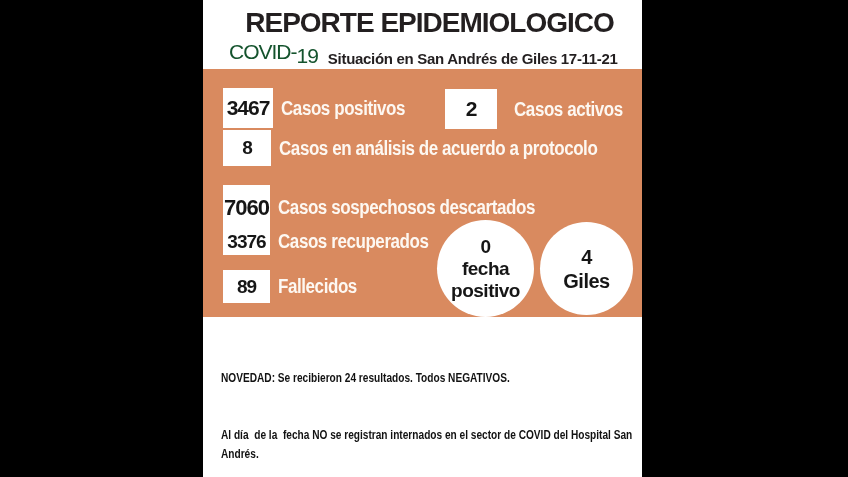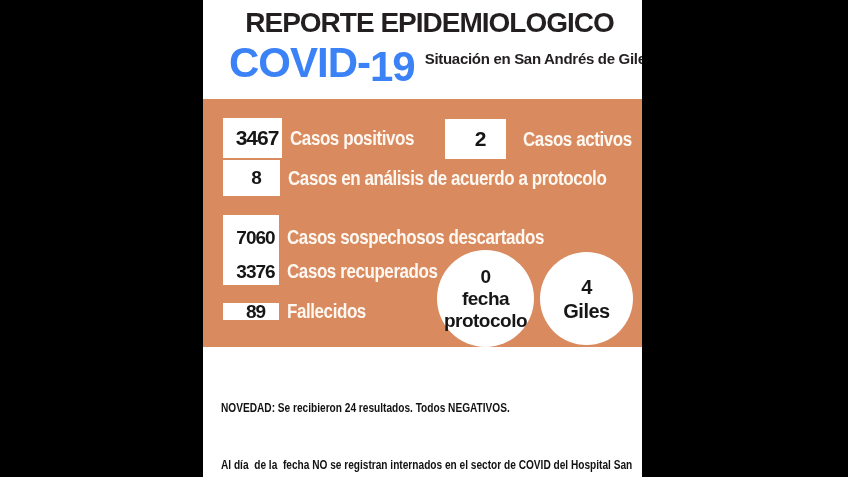--- a/index.html
+++ b/index.html
@@ -6,48 +6,48 @@
   body{
     width:848px;height:477px;position:relative;overflow:hidden;
     background:#000;
     font-family:"Liberation Sans", sans-serif;
   }
   .content{
     position:absolute;left:203px;top:0;width:439px;height:477px;
     background:#ffffff;
   }
   
-  .hdr{height:99px;overflow:hidden}
+  .hdr{height:69px;overflow:hidden}
   .title{
     margin-top:7px;padding-left:14px;text-align:center;
     font-weight:bold;font-size:28px;letter-spacing:-1px;color:#231f20;
     white-space:nowrap;
   }
   .subrow{display:flex;align-items:flex-start;margin-left:26px;margin-top:1px}
-  .covid{font-size:42px;font-weight:bold;color:#3b82f6;letter-spacing:-1px;line-height:1.1;white-space:nowrap}
+  .covid{font-size:21px;font-weight:normal;color:#14532d;letter-spacing:-1px;line-height:1.1;white-space:nowrap}
   .covid .digits{position:relative;top:4px;display:inline-block}
   .subtitle{font-size:15px;font-weight:bold;color:#231f20;margin-left:10px;margin-top:10px;letter-spacing:-0.3px;white-space:nowrap}
   
   .panel{position:relative;height:248px;background:#d98a5f}
   .stat{position:absolute;display:flex;align-items:center;gap:8px;white-space:nowrap}
   .numbox{
     background:#ffffff;color:#161616;font-weight:bold;
     display:flex;align-items:center;justify-content:center;
-    letter-spacing:-1px;flex:none;padding-left:9px;
+    letter-spacing:-1px;flex:none;
   }
   .lbl{
     color:#fdf8f2;font-weight:bold;font-size:20px;letter-spacing:-0.5px;
     transform:scaleX(0.85);transform-origin:0 50%;
   }
   .r1a{left:20px;top:19px}  .r1a .numbox{width:50px;height:40px;font-size:21px}
   .r1b{left:242px;top:20px;gap:17px} .r1b .numbox{width:52px;height:40px;font-size:21px}
   .r2 {left:20px;top:61px}  .r2  .numbox{width:48px;height:36px;font-size:19px}
-  .r3 {left:20px;top:116px} .r3  .numbox{width:47px;height:45px;font-size:19px}
+  .r3 {left:20px;top:116px} .r3  .numbox{width:47px;height:45px;font-size:22px}
   .r4 {left:20px;top:159px} .r4  .numbox{width:47px;height:27px;font-size:19px}
-  .r5 {left:20px;top:201px} .r5  .numbox{width:47px;height:17px;font-size:19px}
+  .r5 {left:20px;top:201px} .r5  .numbox{width:47px;height:33px;font-size:19px}
   .circle{
     position:absolute;background:#ffffff;border-radius:50%;
     display:flex;flex-direction:column;align-items:center;justify-content:center;
     color:#161616;font-weight:bold;text-align:center;
   }
   .c1{left:234px;top:151px;width:97px;height:97px;font-size:19px;line-height:22px;letter-spacing:-0.5px}
   .c2{left:337px;top:153px;width:93px;height:93px;font-size:20px;line-height:24px;letter-spacing:-0.5px}
   
   .notes{
     margin:13px 0 0 18px;color:#121212;font-weight:bold;
@@ -97,21 +97,21 @@
     </div>
 
     <div class="stat r5">
       <div class="numbox">89</div>
       <div class="lbl">Fallecidos</div>
     </div>
 
     <div class="circle c1">
       <div>0</div>
       <div>fecha</div>
-      <div>protocolo</div>
+      <div>positivo</div>
     </div>
 
     <div class="circle c2">
       <div>4</div>
       <div>Giles</div>
     </div>
 
   </div>
 
   <div class="notes">

